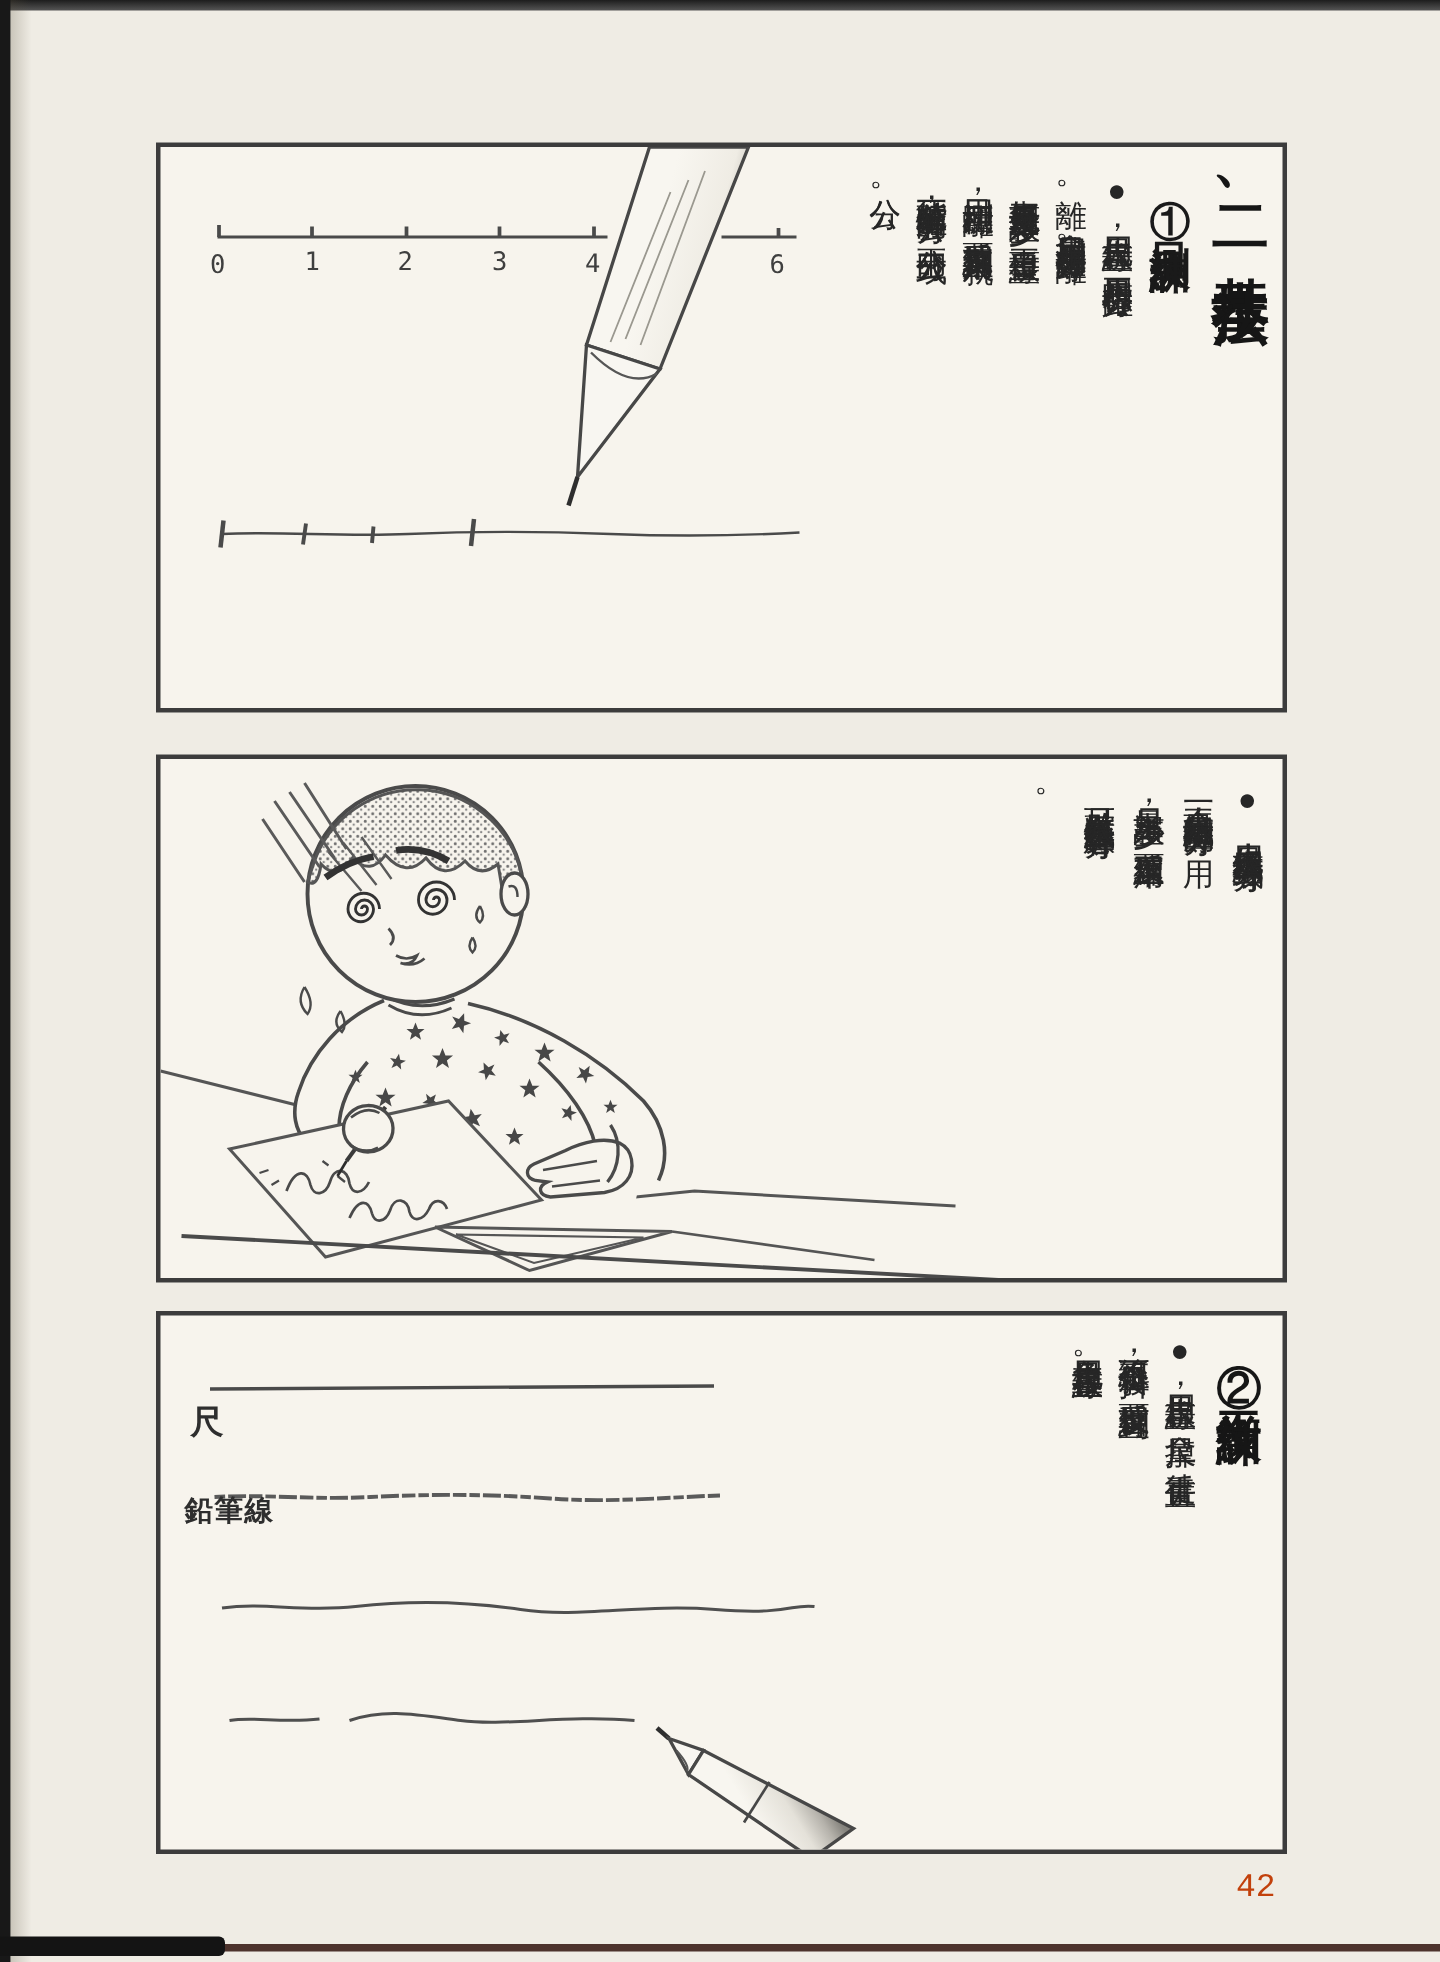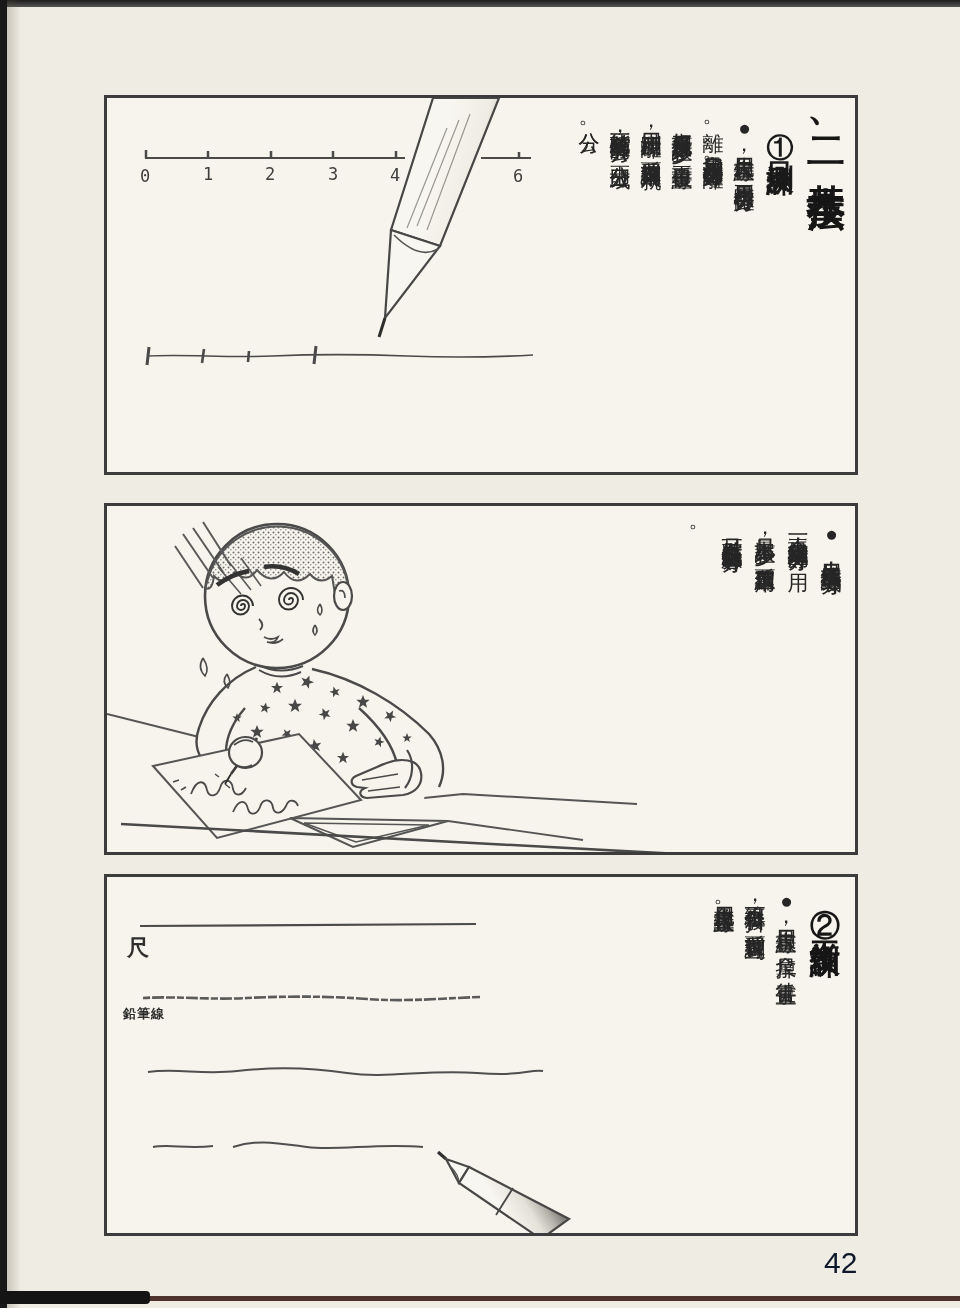--- a/index.html
+++ b/index.html
@@ -36,24 +36,24 @@
   #p2text{top:16px;right:7px;height:320px;}
   #p2text .body-col{line-height:33px;}
   #p3text{top:8px;right:7px;height:344px;}
   .p3-section{font-size:30px;font-weight:bold;line-height:46px;letter-spacing:2px;
               color:#161616;}
   #p3text .body-col{margin-top:4px;line-height:31px;}
   
   .hand-label{position:absolute;color:#2e2e2e;font-weight:bold;
               font-family:"Liberation Sans",sans-serif;}
   #label-ruler{left:20px;top:56px;font-size:22px;}
-  #label-pencil-line{left:16px;top:128px;font-size:13px;letter-spacing:1px;}
-  
-  #page-number{position:absolute;left:824px;top:1246px;font-size:30px;color:#0f172a;
-               font-family:Liberation Sans, sans-serif;}
+  #label-pencil-line{left:16px;top:117px;font-size:19px;letter-spacing:1px;}
+  
+  #page-number{position:absolute;left:824px;top:1246px;font-size:22px;color:#c2410c;
+               font-family:Liberation Mono, monospace;}
   svg{display:block;}
   svg text{font-family:"DejaVu Sans Mono",monospace;}
 </style>
 </head>
 <body>
 
 <div class="edge-top"></div>
 <div class="edge-left"></div>
 <div class="edge-left-shadow"></div>
 <div class="edge-bottom-line"></div>

